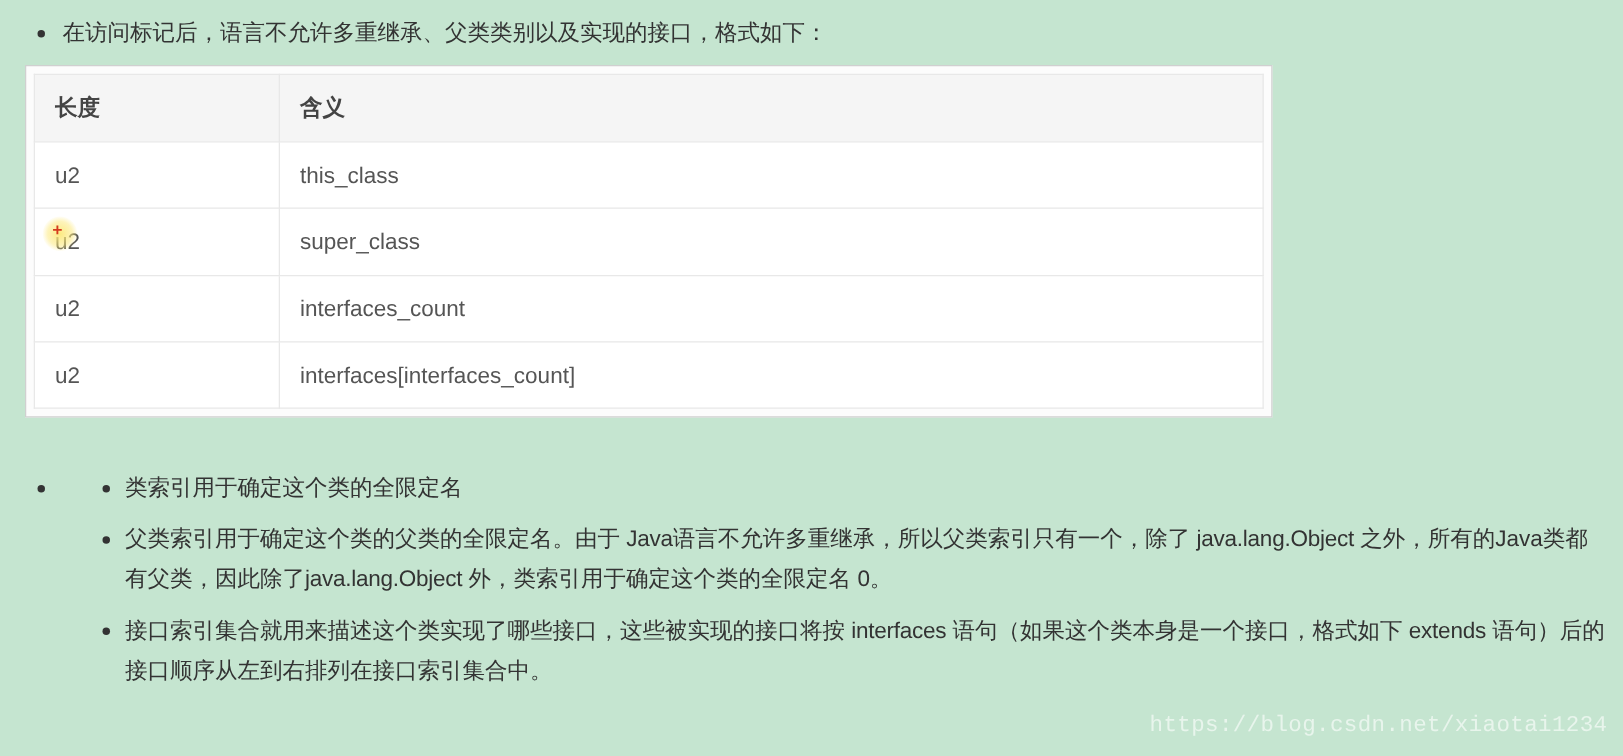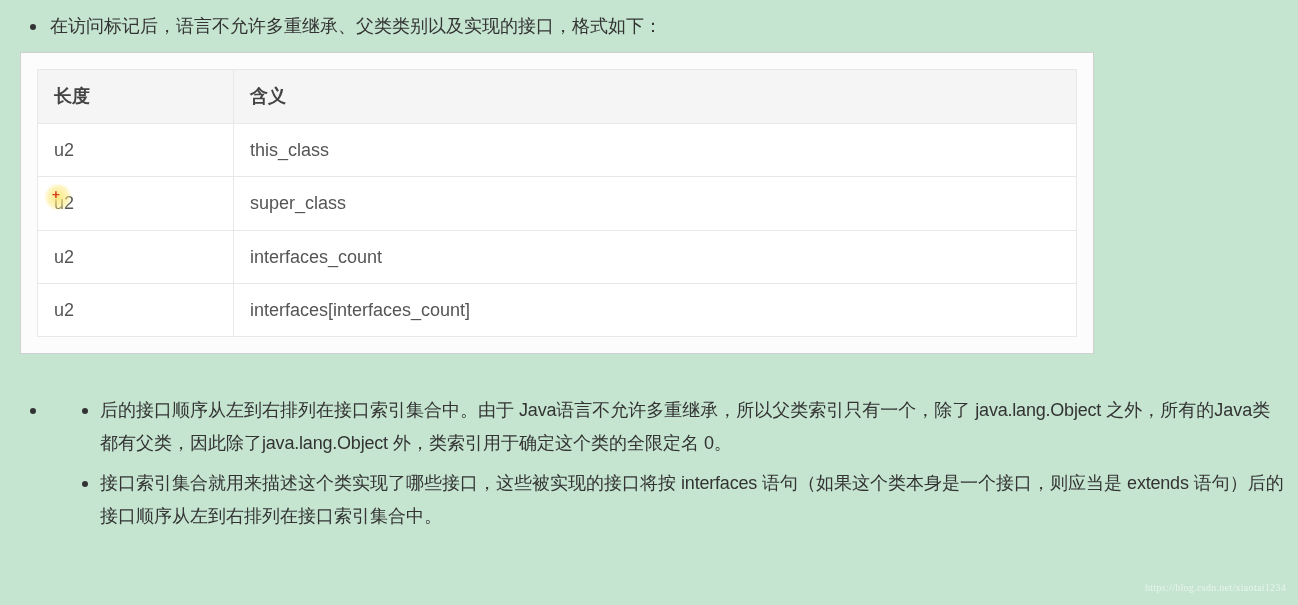--- a/index.html
+++ b/index.html
@@ -41,22 +41,22 @@
       margin-top: 10px;
     }
     ul ul li::before {
       left: -18px;
       top: 14px;
     }
     .table-wrapper {
       background: #fcfcfc;
       border: 1px solid #d0d0d0;
       margin: 10px 0 30px 10px;
-      width: 1074px;
-      padding: 16px;
+      width: 998px;
+      padding: 6px;
     }
     table {
       width: 100%;
       border-collapse: collapse;
       background: #fff;
     }
     th, td {
       text-align: left;
       padding: 10px 16px;
       border: 1px solid #e8e8e8;
@@ -100,23 +100,23 @@
     .cursor-mark::after {
       content: "|";
       color: #333;
       font-weight: 300;
     }
     .watermark {
       position: absolute;
       right: 12px;
       bottom: 8px;
       color: rgba(255,255,255,0.6);
-      font-size: 10px;
+      font-size: 18px;
       letter-spacing: 0.3px;
-      font-family: Liberation Serif, serif;
+      font-family: Liberation Mono, monospace;
     }
     .second-block {
       margin-top: 40px;
     }
     .sub-item .code {
       letter-spacing: -0.2px;
     }
   </style>
 </head>
 <body>
@@ -157,22 +157,25 @@
         <td>interfaces[interfaces_count]</td>
       </tr>
     </tbody>
   </table>
 </div>
 
 <ul class="second-block">
   <li>
     <ul>
       <li class="sub-item">
-        <span>后的接口顺序从左到右排列在接口索引集合中。由于 </span><span class="code">Java</span><span>语言不允许多重继承，所以父类索引只有一个，除了 </span><span class="code">java.lang.Object</span><span> 之外，所有的Java类都有父类，因此除了</span><span class="code">java.lang.Object</span><span> 外，类索引用于确定这个类的全限定名 </span><span class="code">0</span><span>。</span>
+        <span>类索引用于确定这个类的全限定名</span>
       </li>
       <li class="sub-item">
-        <span>接口索引集合就用来描述这个类实现了哪些接口，这些被实现的接口将按 </span><span class="code">interfaces</span><span> 语句（如果这个类本身是一个接口，则应当是 </span><span class="code">extends</span><span> 语句）后的接口顺序从左到右排列在接口索引集合中。</span>
+        <span>父类索引用于确定这个类的父类的全限定名。由于 </span><span class="code">Java</span><span>语言不允许多重继承，所以父类索引只有一个，除了 </span><span class="code">java.lang.Object</span><span> 之外，所有的Java类都有父类，因此除了</span><span class="code">java.lang.Object</span><span> 外，类索引用于确定这个类的全限定名 </span><span class="code">0</span><span>。</span>
+      </li>
+      <li class="sub-item">
+        <span>接口索引集合就用来描述这个类实现了哪些接口，这些被实现的接口将按 </span><span class="code">interfaces</span><span> 语句（如果这个类本身是一个接口，格式如下 </span><span class="code">extends</span><span> 语句）后的接口顺序从左到右排列在接口索引集合中。</span>
       </li>
     </ul>
   </li>
 </ul>
 
 <div class="watermark">https://blog.csdn.net/xiaotai1234</div>
 
 </body></html>

